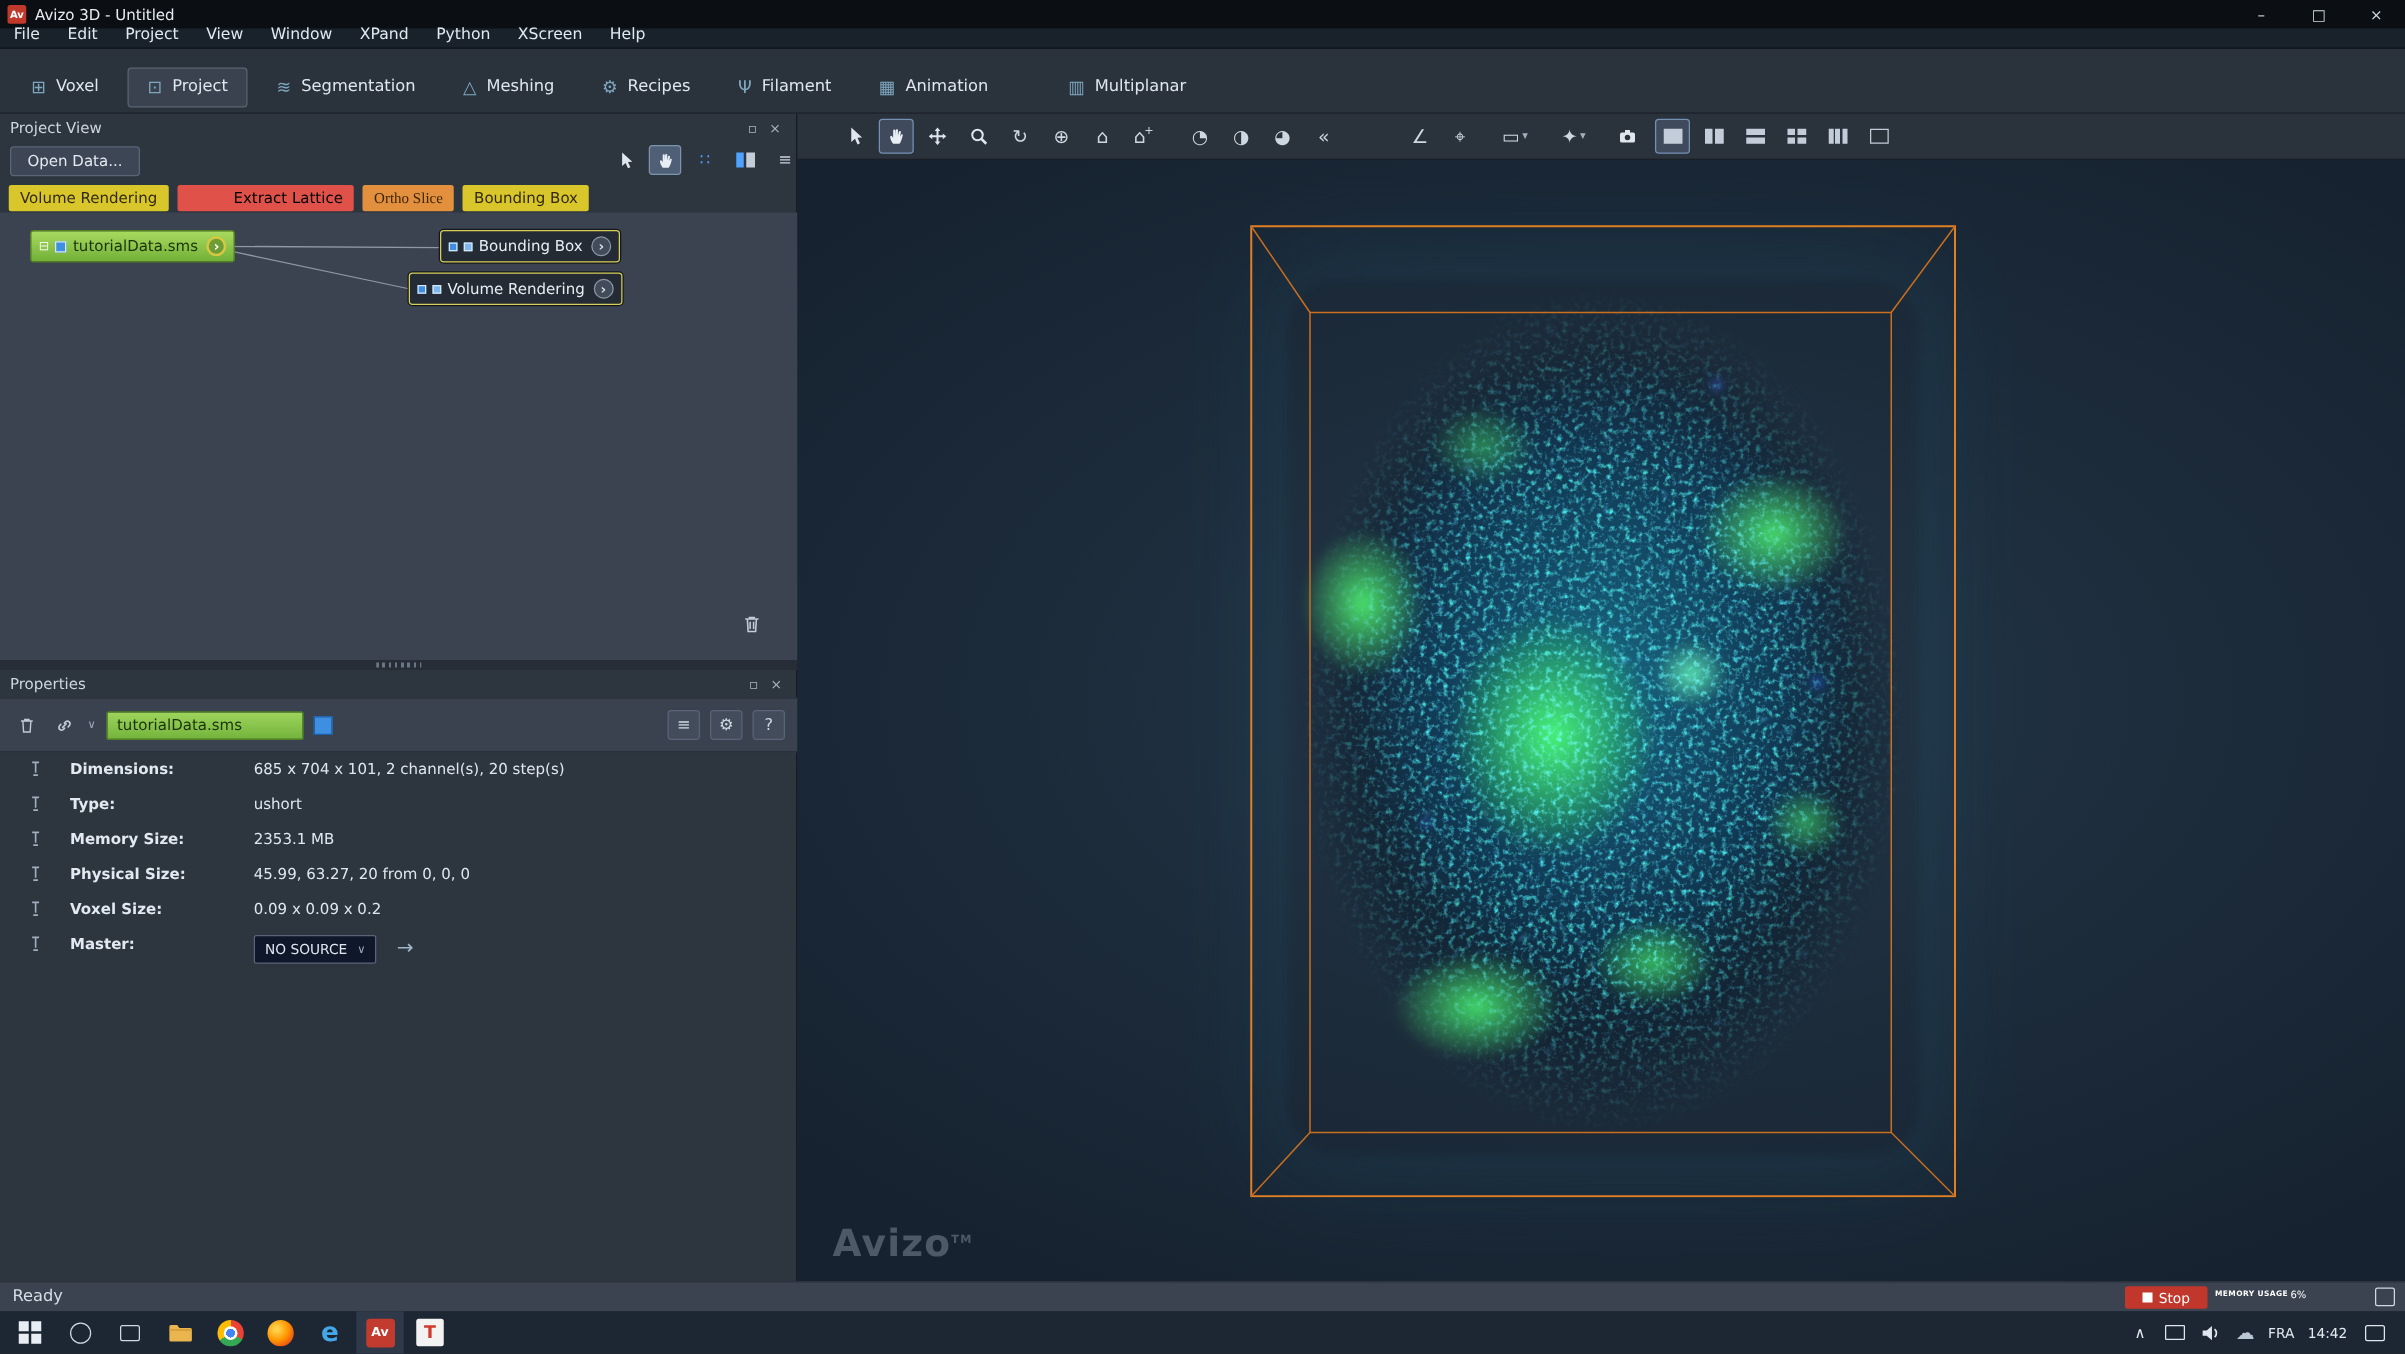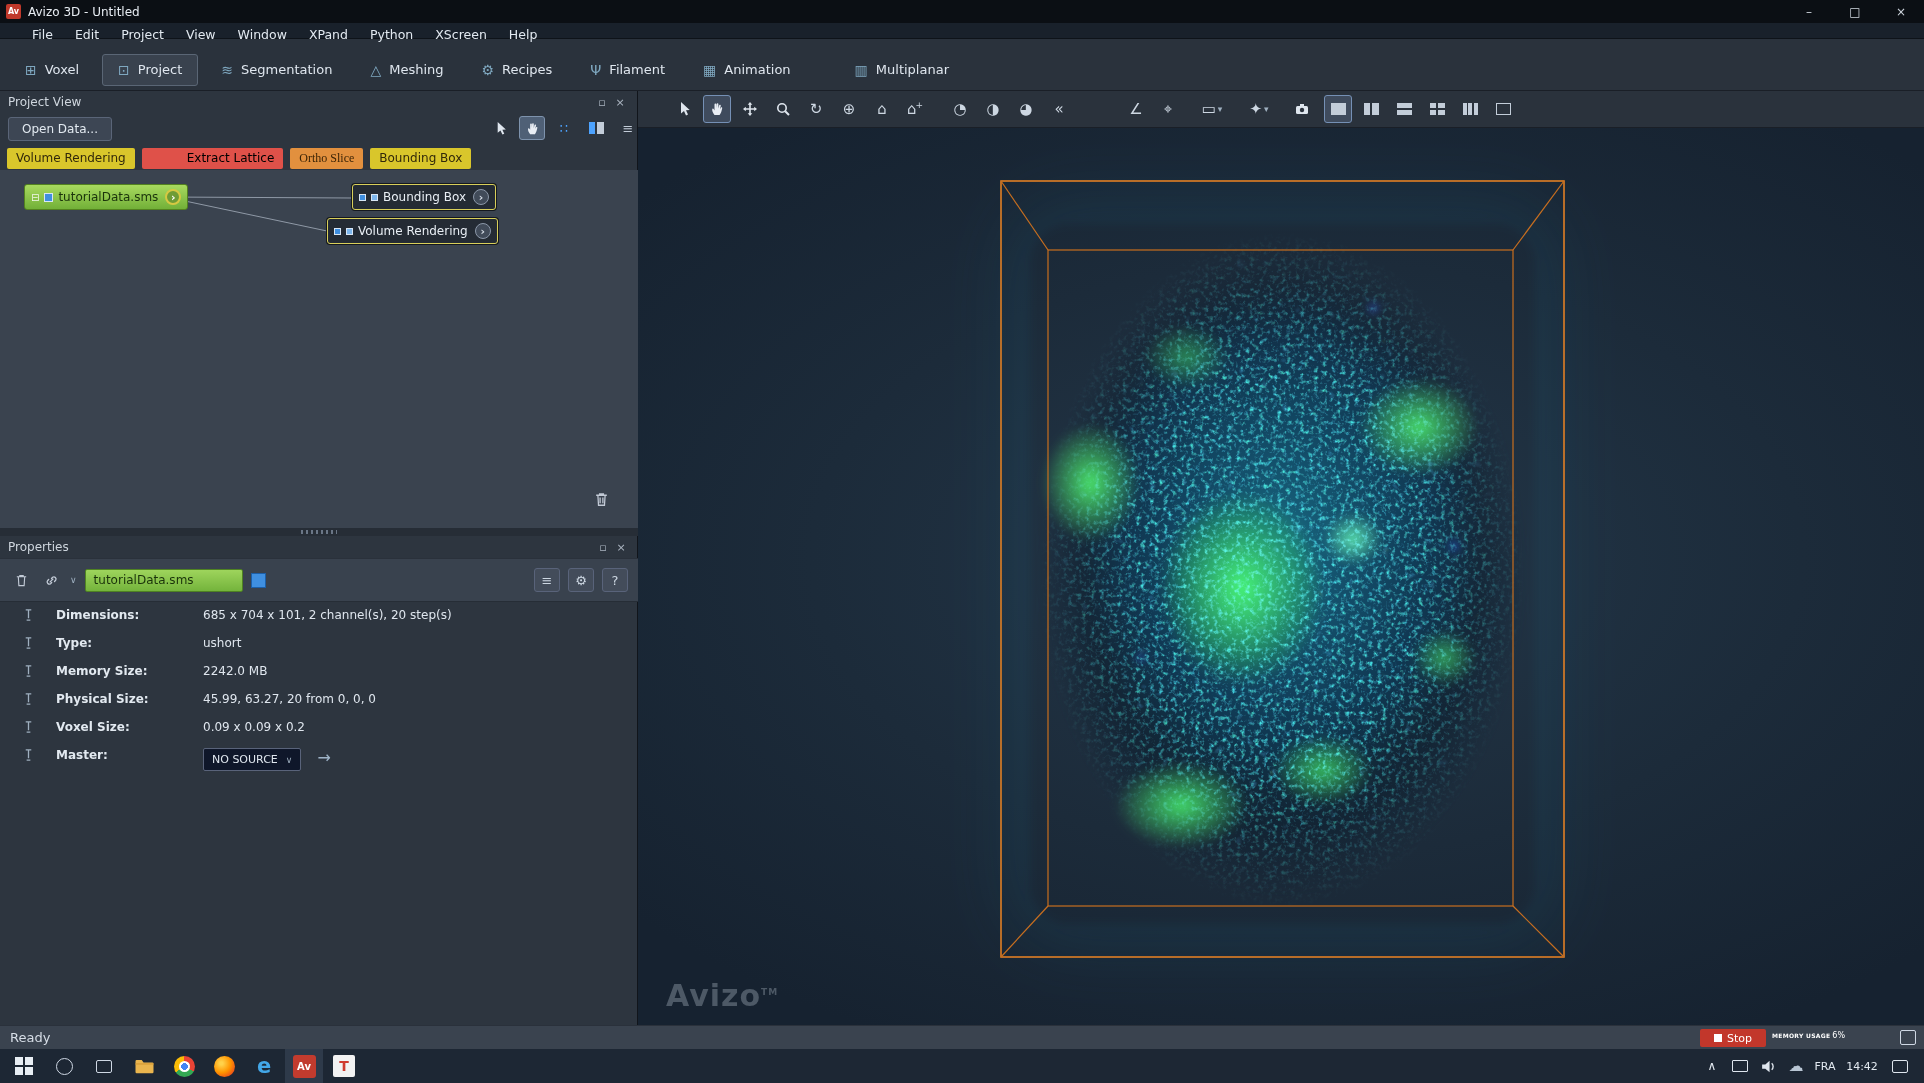--- a/index.html
+++ b/index.html
@@ -10,21 +10,21 @@
 
 .titlebar{position:absolute;left:0;top:0;width:1924px;height:23px;background:#0b0f14;
   display:flex;align-items:center;padding-left:6px;font-size:12px;color:#e8edf3}
 .app-badge{width:15px;height:15px;background:#c0392b;color:#fff;font-size:8px;font-weight:bold;
   display:flex;align-items:center;justify-content:center;border-radius:2px;margin-right:7px}
 .wincontrols{position:absolute;right:0;top:0;height:23px;display:flex}
 .wc{width:46px;height:23px;display:flex;align-items:center;justify-content:center;color:#cfd6de;font-size:12px}
 
 
 .menubar{position:absolute;left:0;top:23px;width:1924px;height:16px;background:#19212b;
-  display:flex;align-items:flex-start;padding-left:21px;border-bottom:1px solid #0e1319}
+  display:flex;align-items:flex-end;padding-left:0;border-bottom:1px solid #0e1319}
 .menu-item{padding:4px 11px;font-size:12.5px;color:#e2e9f0}
 
 
 .ribbon{position:absolute;left:0;top:49px;width:1924px;height:42px;background:#2a323c;
   display:flex;align-items:center;padding-left:10px;border-bottom:1px solid #1a1f27}
 .rtab{display:flex;align-items:center;gap:8px;padding:7px 15px;margin-right:8px;border-radius:3px;
   color:#dfe6ee;font-size:13px;white-space:nowrap}
 .rtab-icon{color:#7fa8c0;font-size:14px}
 .rtab.active{background:#39424e;border:1px solid #5a6675}
 .rtab.gapped{margin-left:26px}
@@ -343,21 +343,21 @@
         <span class="plabel">Type:</span>
         <span class="pvalue">ushort</span>
       </div>
       <div class="prow">
         <span class="pin">
             <svg viewBox="0 0 14 15" width="13" height="14">
               <path d="M4 2 h6 M7 2 v9 M5 13 h4" stroke="#9fb0c0" stroke-width="1.4"></path>
             </svg>
           </span>
         <span class="plabel">Memory Size:</span>
-        <span class="pvalue">2242.0 MB</span>
+        <span class="pvalue">2353.1 MB</span>
       </div>
       <div class="prow">
         <span class="pin">
             <svg viewBox="0 0 14 15" width="13" height="14">
               <path d="M4 2 h6 M7 2 v9 M5 13 h4" stroke="#9fb0c0" stroke-width="1.4"></path>
             </svg>
           </span>
         <span class="plabel">Physical Size:</span>
         <span class="pvalue">45.99, 63.27, 20  from 0, 0, 0</span>
       </div>

